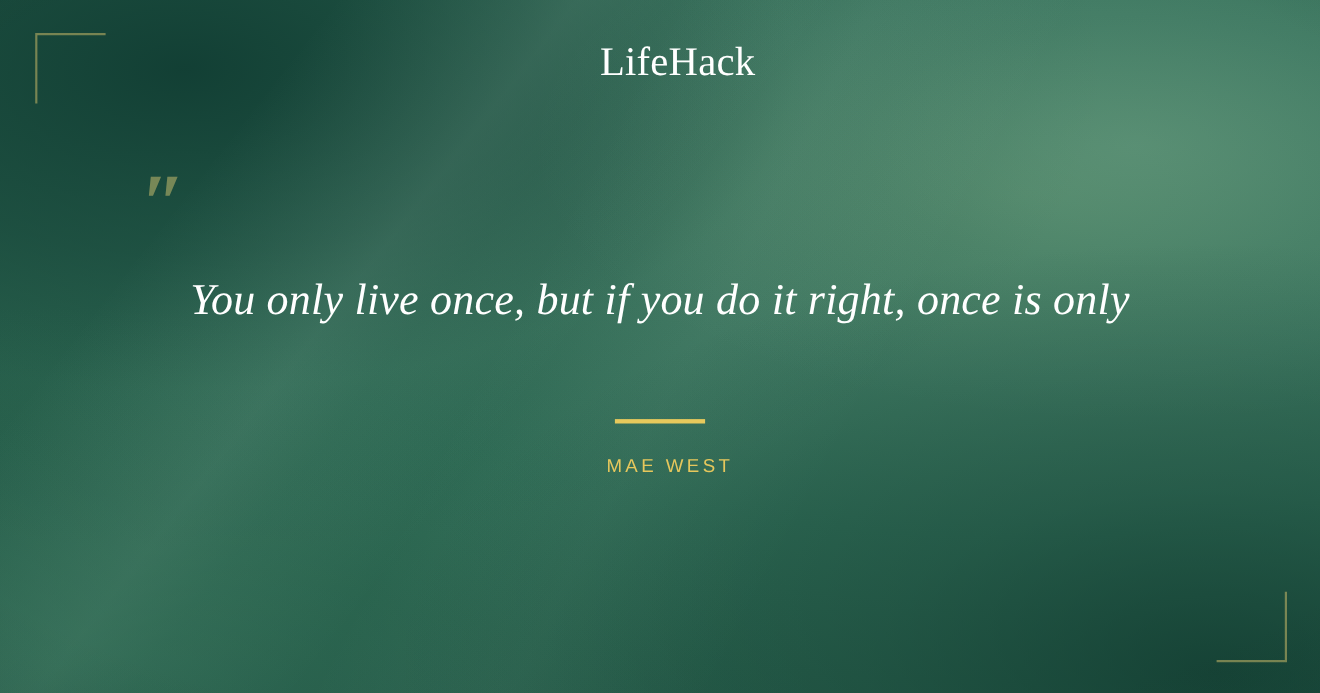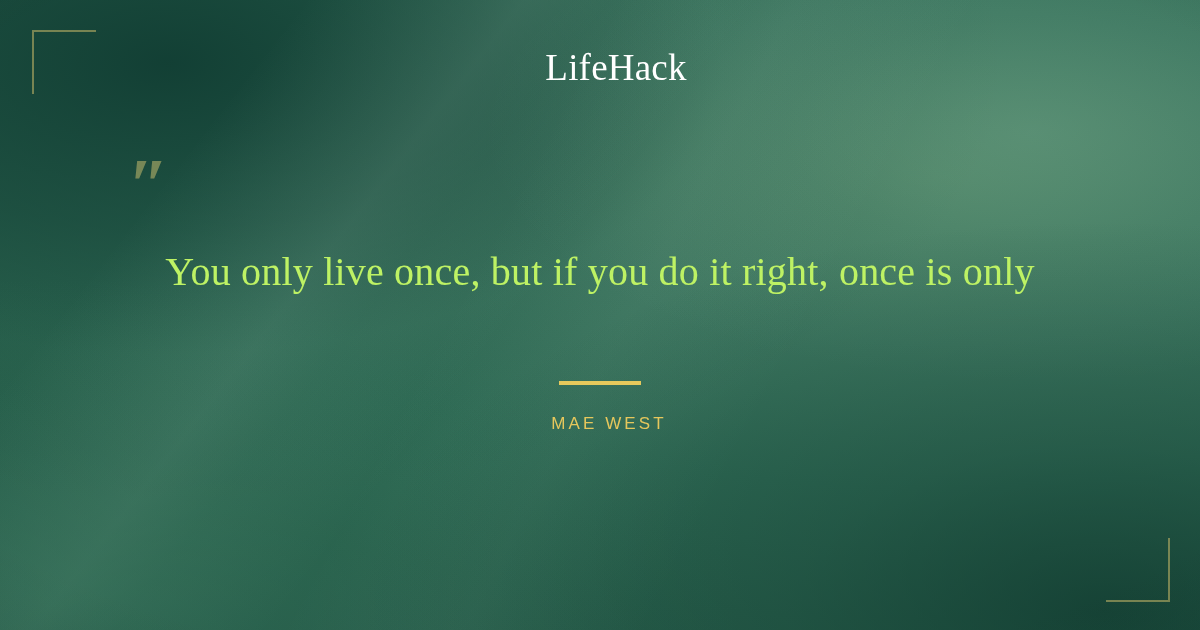--- a/index.html
+++ b/index.html
@@ -82,21 +82,21 @@
     top: 538px;
     border-right: 2px solid rgba(201,184,104,0.55);
     border-bottom: 2px solid rgba(201,184,104,0.55);
   }
 
   
   .logo {
     position: absolute;
     left: 0;
     right: 0;
-    top: 49px;
+    top: 38px;
     text-align: center;
     font-family: "Liberation Serif", "DejaVu Serif", serif;
     font-size: 37px;
     letter-spacing: 0.2px;
     color: #ffffff;
     line-height: 1;
     padding-left: 32px;
   }
 
   
@@ -117,23 +117,24 @@
   .quote-wrap {
     position: absolute;
     left: 50%;
     top: 246px;
     transform: translateX(-50%);
     width: 900px;
     text-align: center;
   }
   .quote-text {
     font-family: "Liberation Serif", "DejaVu Serif", serif;
+    font-style: italic;
     font-size: 40px;
     line-height: 1.31;
-    color: #bef264;
+    color: #ffffff;
     margin: 0;
     letter-spacing: 0.2px;
   }
 
   .divider {
     position: absolute;
     left: 50%;
     top: 381px;
     transform: translateX(-50%);
     width: 82px;

